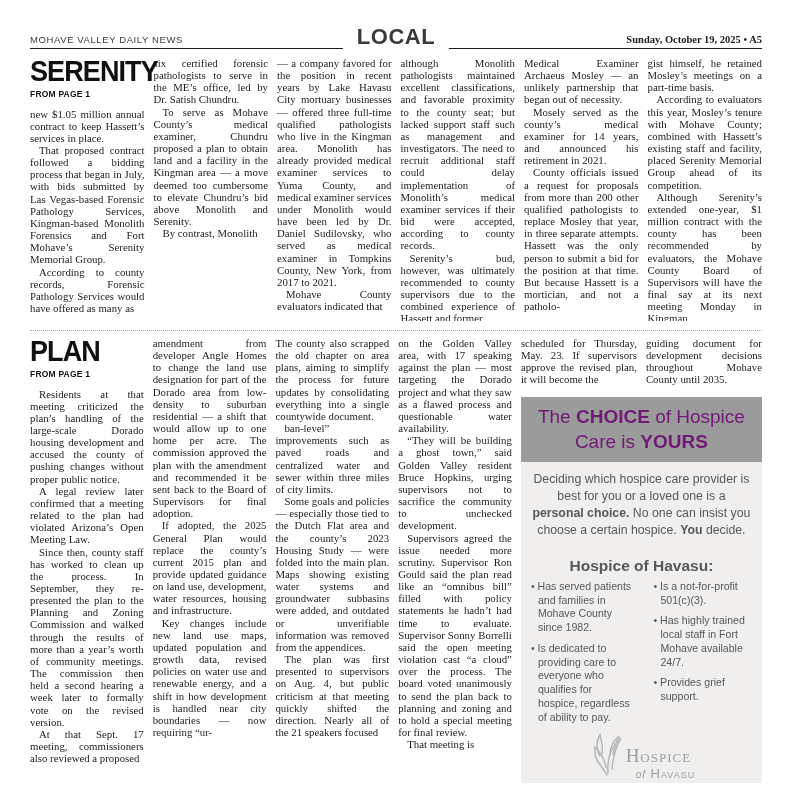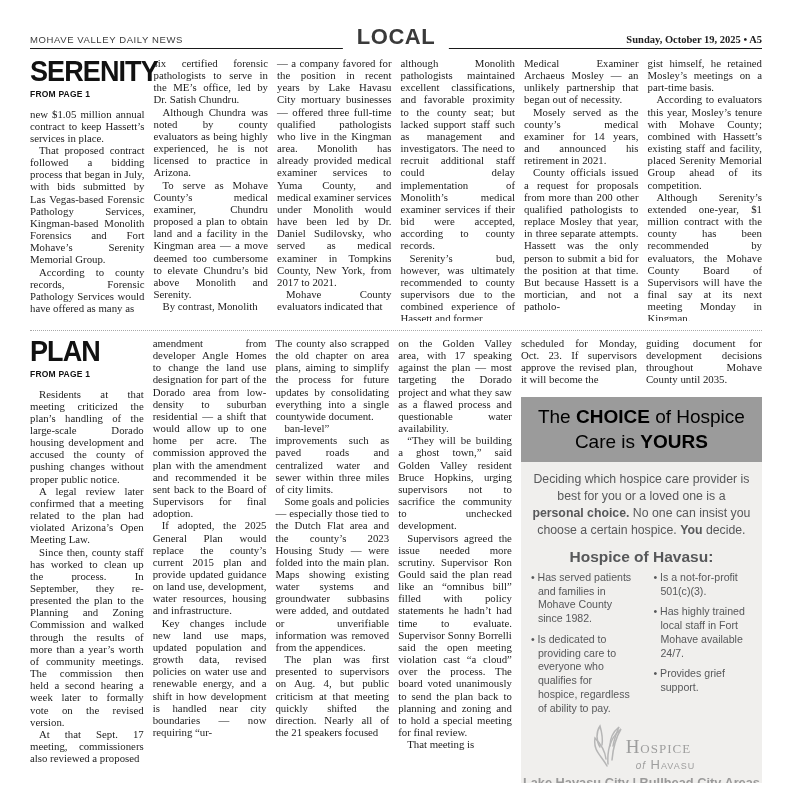--- a/index.html
+++ b/index.html
@@ -24,25 +24,25 @@
   .coltext.first-cont p:first-child{text-indent:0;}
   .divider{border:none;border-top:1.4px dotted #a9a9a9;margin:9px 0 0 0;}
 
   
   .right-span{flex:2.12 1 0;min-width:0;display:flex;flex-direction:column;}
   .mini-cols{display:flex;gap:9px;height:52px;}
   .mini-cols .col{flex:1 1 0;}
 
   
   .ad{margin-top:11px;background:#f0efed;font-family:"Liberation Sans",sans-serif;color:#57585a;}
-  .ad-header{background:#9b9b9b;color:#000000;text-align:center;font-size:19px;line-height:1.35;padding:7px 4px;font-weight:400;}
+  .ad-header{background:#9b9b9b;color:#701a75;text-align:center;font-size:19px;line-height:1.35;padding:7px 4px;font-weight:400;}
   .ad-header .b{font-weight:800;}
   .ad-body{font-size:12.3px;line-height:1.38;text-align:center;padding:9px 10px 2px 10px;}
   .ad-body .b{font-weight:800;}
-  .ad-subhead{text-align:center;font-weight:800;font-size:15.5px;margin-top:7px;color:#57585a;}
+  .ad-subhead{text-align:center;font-weight:800;font-size:15.5px;margin-top:16px;color:#57585a;}
   .ad-bullets{display:flex;gap:22px;padding:5px 8px 0 10px;}
   .ad-bullets .bcol{flex:1 1 0;}
   .ad-bullets p{margin:0 0 7px 0;font-size:10.6px;line-height:1.3;text-indent:-7px;padding-left:7px;}
   .ad-bullets p::before{content:"• ";}
   .ad-logo{display:flex;align-items:flex-end;justify-content:center;margin-top:2px;}
   .logo-text{color:#9e9e9e;line-height:1;}
   .logo-line1{font-family:"Liberation Serif",serif;font-variant:small-caps;font-size:19px;letter-spacing:1px;}
   .logo-line2{font-family:Liberation Sans, sans-serif;font-variant:small-caps;font-size:13px;letter-spacing:1px;padding-left:10px;}
   .logo-of{font-style:italic;font-size:10px;text-transform:lowercase;font-variant:normal;}
   .ad-footer{text-align:center;font-weight:800;color:#9a9a9a;font-size:12.8px;line-height:1.45;padding:2px 0 10px 0;}
@@ -66,21 +66,20 @@
       </div>
       <div class="coltext first-cont">
           <p>new $1.05 million annual contract to keep Hassett’s services in place.</p>
           <p>That proposed contract followed a bidding process that began in July, with bids submitted by Las Vegas-based Forensic Pathology Services, Kingman-based Monolith Forensics and Fort Mohave’s Serenity Memorial Group.</p>
           <p>According to county records, Forensic Pathology Services would have offered as many as</p>
         </div>
     </div>
     <div class="col">
       <div class="coltext first-cont">
           <p>six certified forensic pathologists to serve in the ME’s office, led by Dr. Satish Chundru.</p>
-          <p>Although Chundra was noted by county evaluators as being highly experienced, he is not licensed to practice in Arizona.</p>
           <p>To serve as Mohave County’s medical examiner, Chundru proposed a plan to obtain land and a facility in the Kingman area — a move deemed too cumbersome to elevate Chundru’s bid above Monolith and Serenity.</p>
           <p>By contrast, Monolith</p>
         </div>
     </div>
     <div class="col">
       <div class="coltext first-cont">
           <p>— a company favored for the position in recent years by Lake Havasu City mortuary businesses — offered three full-time qualified pathologists who live in the Kingman area. Monolith has already provided medical examiner services to Yuma County, and medical examiner services under Monolith would have been led by Dr. Daniel Sudilovsky, who served as medical examiner in Tompkins County, New York, from 2017 to 2021.</p>
           <p>Mohave County evaluators indicated that</p>
         </div>
     </div>
@@ -142,21 +141,21 @@
           <p>“They will be building a ghost town,” said Golden Valley resident Bruce Hopkins, urging supervisors not to sacrifice the community to unchecked development.</p>
           <p>Supervisors agreed the issue needed more scrutiny. Supervisor Ron Gould said the plan read like an “omnibus bill” filled with policy statements he hadn’t had time to evaluate. Supervisor Sonny Borrelli said the open meeting violation cast “a cloud” over the process. The board voted unanimously to send the plan back to planning and zoning and to hold a special meeting for final review.</p>
           <p>That meeting is</p>
         </div>
     </div>
 
     <div class="right-span">
       <div class="mini-cols">
         <div class="col">
           <div class="coltext first-cont">
-              <p>scheduled for Monday, Oct. 23. If supervisors approve the revised plan, it will become the</p>
+              <p>scheduled for Thursday, May. 23. If supervisors approve the revised plan, it will become the</p>
             </div>
         </div>
         <div class="col">
           <div class="coltext first-cont">
               <p>guiding document for development decisions throughout Mohave County until 2035.</p>
             </div>
         </div>
       </div>
 
       <div class="ad">

